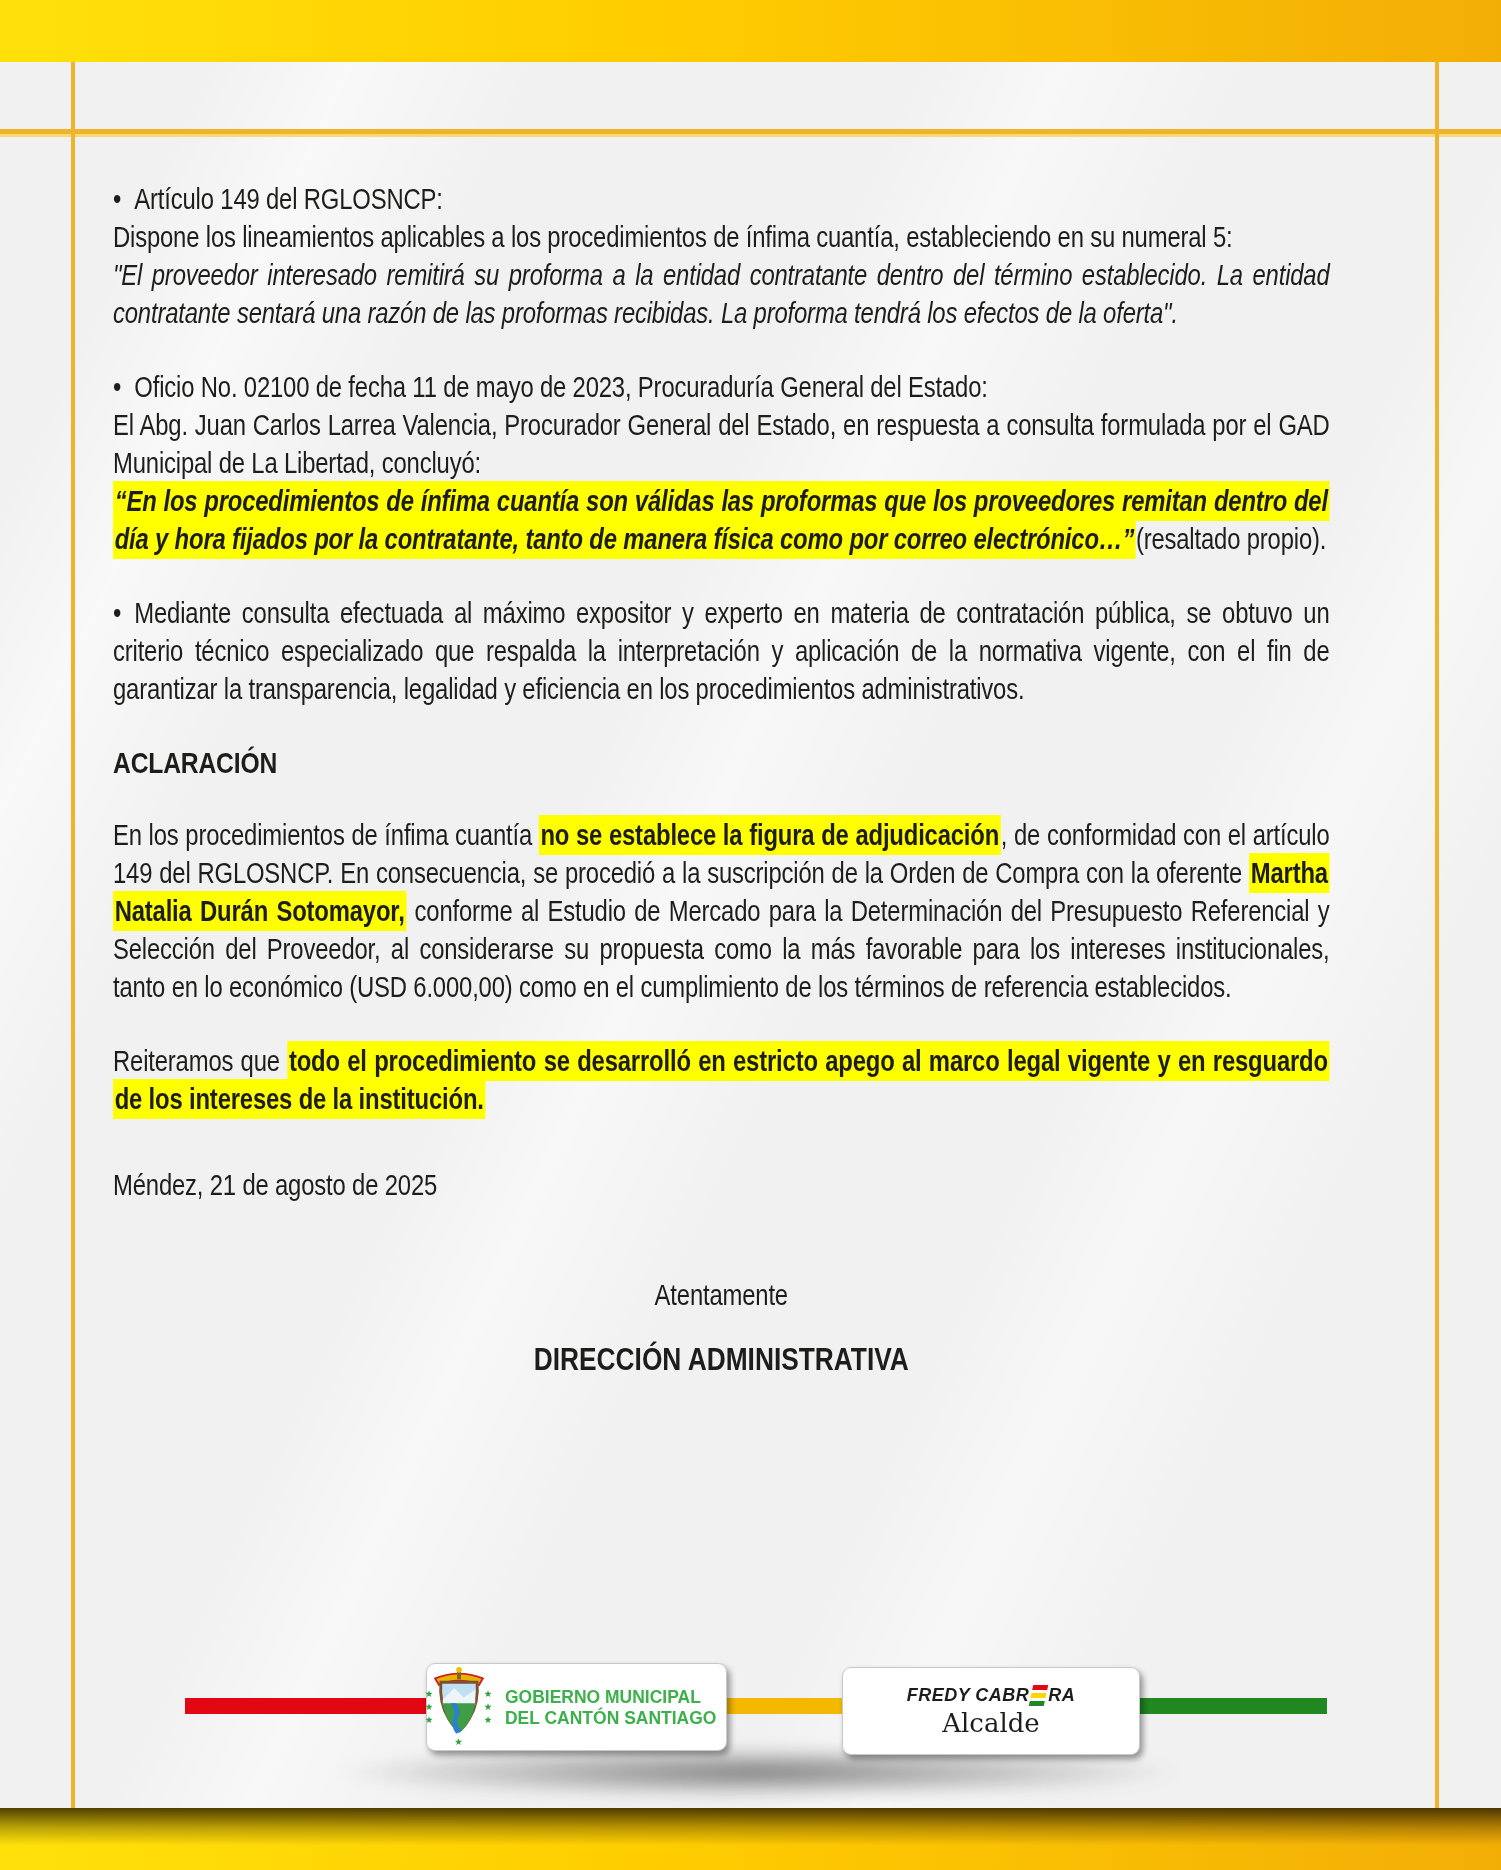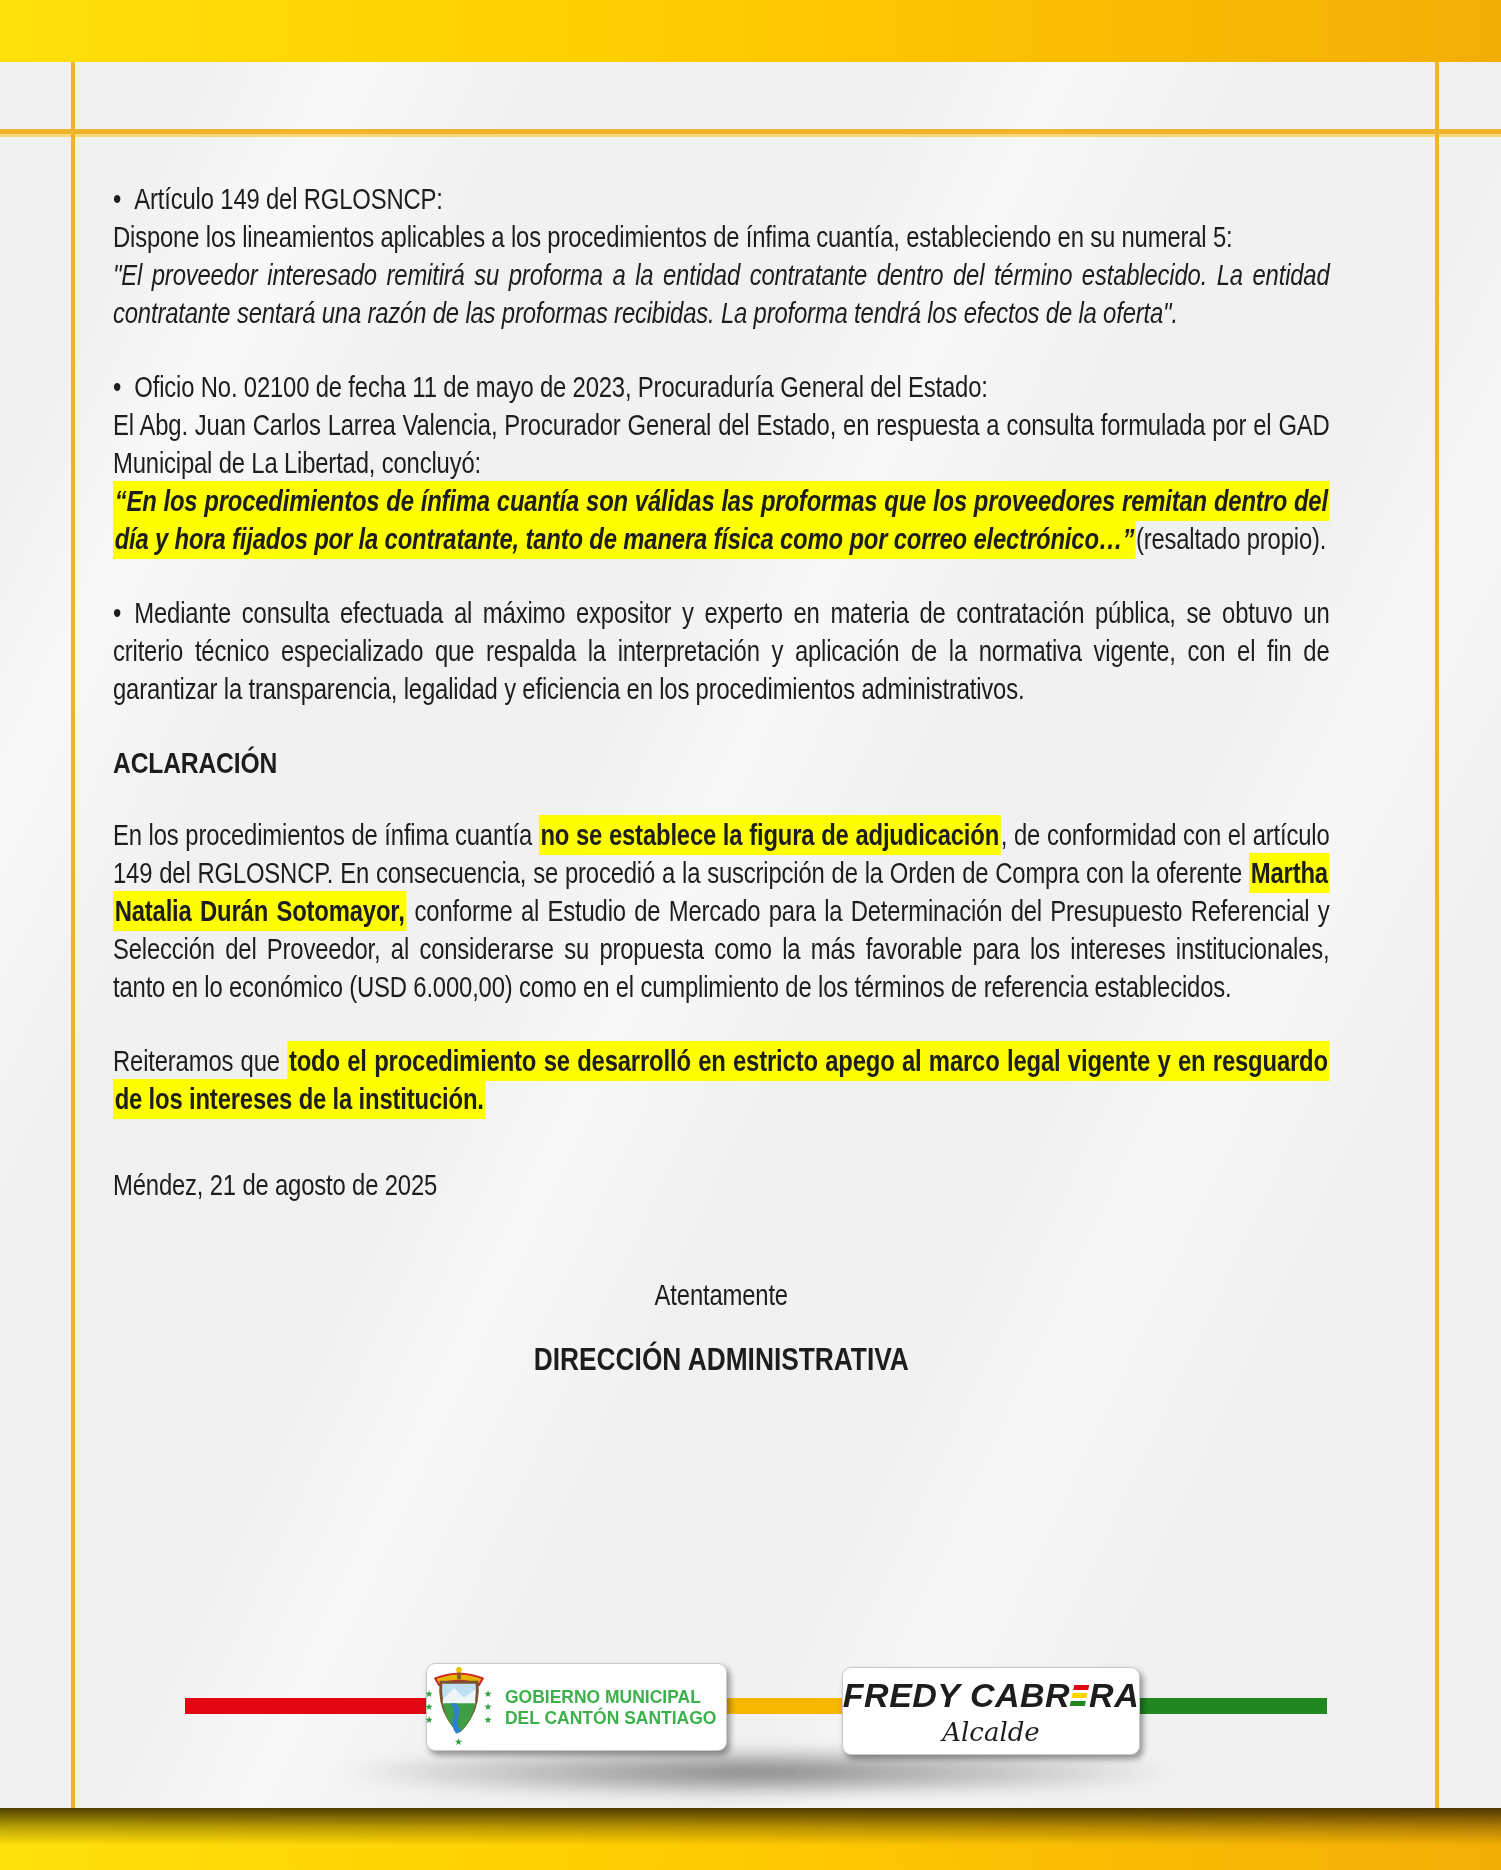--- a/index.html
+++ b/index.html
@@ -71,27 +71,27 @@
   }
   .card{
     position:absolute;background:#fff;border:1px solid #c9c9c9;border-radius:9px;z-index:4;
     box-shadow:3px 4px 6px rgba(0,0,0,.4);
     display:flex;align-items:center;justify-content:center;
   }
   .card.left{left:426px;top:1663px;width:301px;height:88px;gap:6px;padding:0 6px;box-sizing:border-box;}
   .card.right{left:842px;top:1667px;width:296px;height:86px;flex-direction:column;}
   .gm-text{color:var(--c-brand-green,#3cb04a);font-weight:bold;font-size:19px;line-height:21px;
     transform:scaleX(.92);transform-origin:0 50%;white-space:nowrap;}
-  .mayor-name{font-weight:bold;font-style:italic;font-size:34px;letter-spacing:.5px;white-space:nowrap;display:flex;align-items:center;}
+  .mayor-name{font-weight:bold;font-style:italic;font-size:18px;letter-spacing:.5px;white-space:nowrap;display:flex;align-items:center;}
   .tricolor-e{display:inline-flex;flex-direction:column;gap:3px;margin:0 2px;transform:skewX(-12deg);}
   .tricolor-e i{display:block;width:15px;height:5px;}
   .tricolor-e i:nth-child(1){background:var(--c-stripe-red,#e30613);}
   .tricolor-e i:nth-child(2){background:#ffd500;}
   .tricolor-e i:nth-child(3){background:var(--c-stripe-green,#2e8b2e);}
-  .mayor-title{font-family:"DejaVu Serif","Liberation Serif",serif;font-style:italic;font-size:26px;margin-top:2px;}
+  .mayor-title{font-family:"DejaVu Serif","Liberation Serif",serif;font-size:26px;margin-top:2px;}
 </style>
 </head>
 <body>
 
 <div class="sheen"></div>
 <div class="top-bar"></div>
 <div class="h-rule"></div>
 <div class="v-rule left"></div>
 <div class="v-rule right"></div>
 

